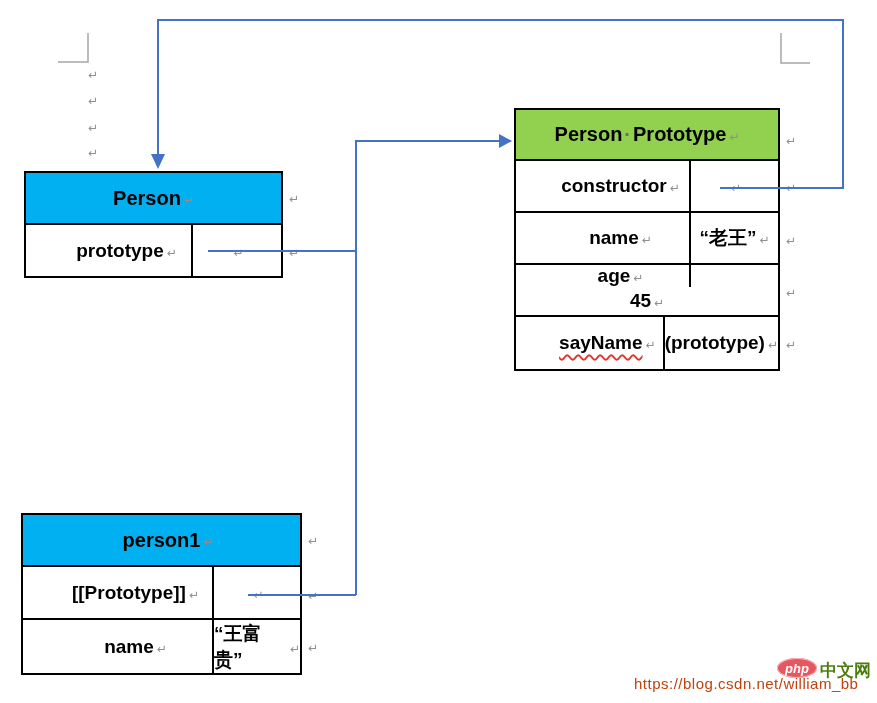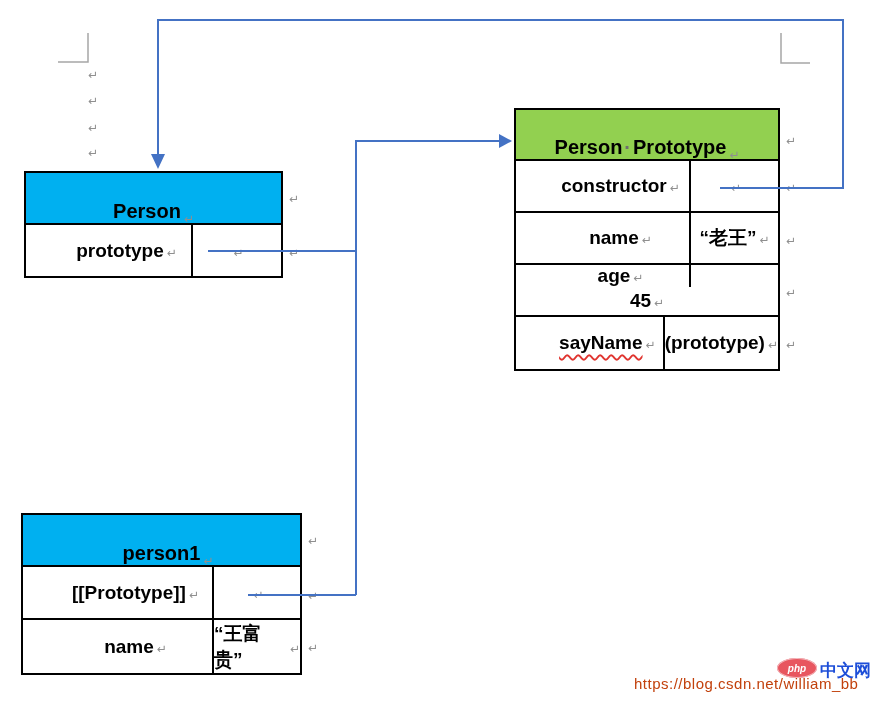--- a/index.html
+++ b/index.html
@@ -8,21 +8,21 @@
     position:relative; background:#ffffff; overflow:hidden;
     font-family:"Liberation Sans", sans-serif; color:#000;
   }
   .overlay {
     position:absolute; left:0; top:0; width:877px; height:703px;
     z-index:5; pointer-events:none;
   }
   
   .tbl { position:absolute; border:2px solid #000; background:#fff; z-index:1; }
   .hdr {
-    display:flex; align-items:flex-end; justify-content:center;
+    display:flex; align-items:center; justify-content:center;
     border-bottom:2px solid #000; font-weight:bold; font-size:20px;
   }
   .hdr-blue  { background:#00b0f0; }
   .hdr-green { background:#92d050; }
   .trow { display:flex; border-bottom:2px solid #000; }
   .trow:last-child { border-bottom:none; }
   .cell {
     display:flex; align-items:center; justify-content:center;
     font-weight:bold; font-size:19px;
   }
@@ -48,24 +48,24 @@
   .wm-url {
     position:absolute; left:634px; top:675px; z-index:2;
     font-size:15px; color:#c2410c; letter-spacing:0.5px;
   }
   .wm-logo {
     position:absolute; left:777px; top:658px; width:40px; height:20px;
     background:#e8565f; border-radius:50%; z-index:3;
     display:flex; align-items:center; justify-content:center;
     box-shadow:0 0 0 1px #f3b9bd inset;
   }
-  .wm-php { color:#ffffff; font-size:10px; font-weight:bold; font-style:italic; }
+  .wm-php { color:#ffffff; font-size:13px; font-weight:bold; font-style:italic; }
   .wm-brand {
     position:absolute; left:820px; top:659px; z-index:3;
-    font-size:17px; font-weight:bold; color:#1d4ed8;
+    font-size:17px; font-weight:bold; color:#4d7c0f;
   }
 </style>
 </head>
 <body>
 
 <svg class="overlay" width="877" height="703" viewBox="0 0 877 703" xmlns="http://www.w3.org/2000/svg">
 
   <path d="M58 62 H88 V33 M781 33 V63 H810" stroke="#a6a6a6" stroke-width="1.5" fill="none"></path>
 
   <path d="M720 188 H843 V20 H158 V154" stroke="#4472c4" stroke-width="2" fill="none"></path>

